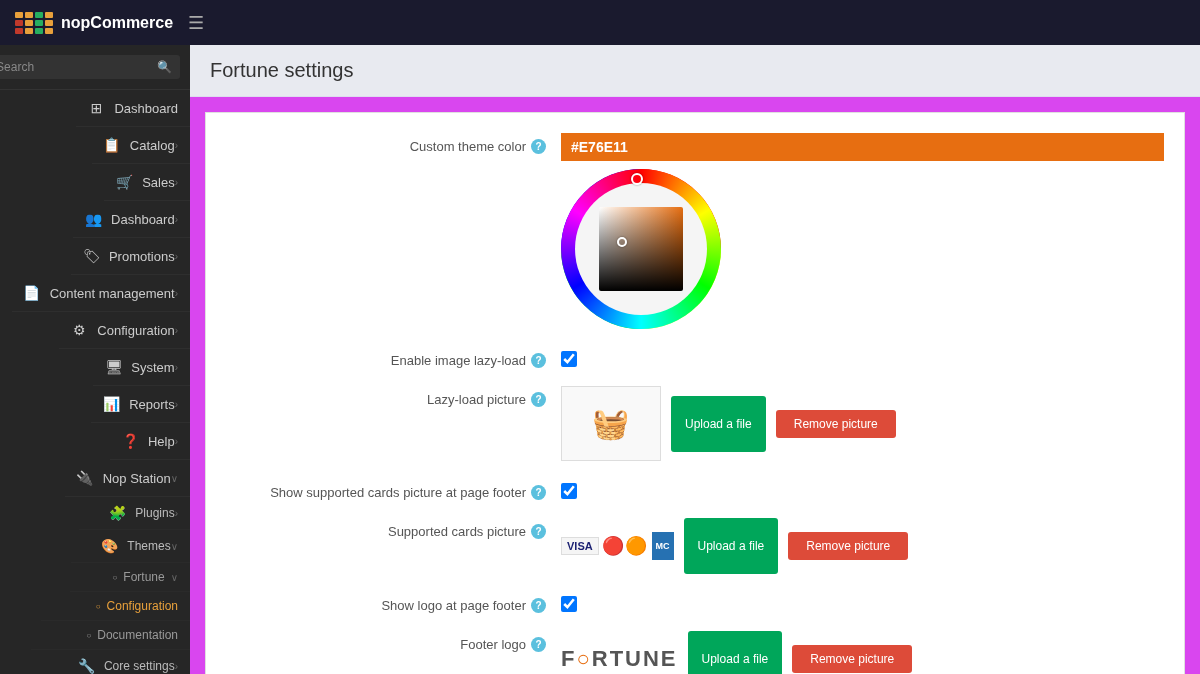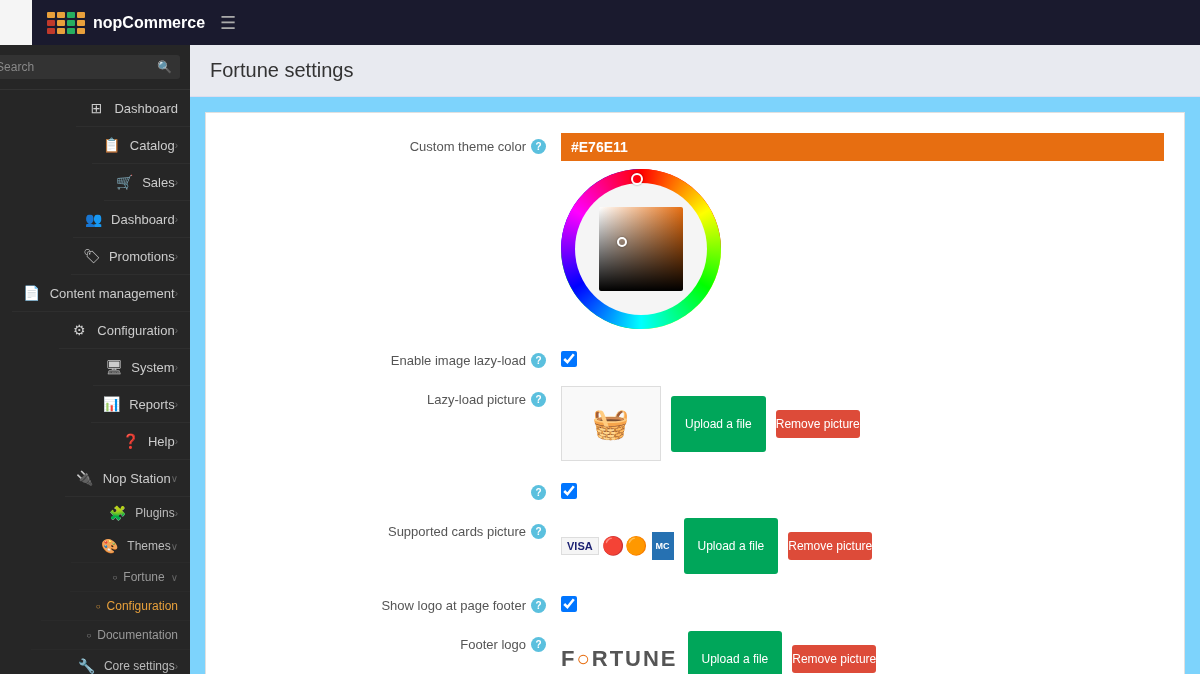--- a/index.html
+++ b/index.html
@@ -7,21 +7,20 @@
 
     
     .topbar {
       background: #1a1a2e;
       height: 45px;
       display: flex;
       align-items: center;
       padding: 0 15px;
       gap: 15px;
       flex-shrink: 0;
-      margin-left: 32px;
     }
     .topbar-logo {
       display: flex;
       align-items: center;
       gap: 8px;
       color: white;
       font-size: 16px;
       font-weight: bold;
     }
     .logo-dots {
@@ -115,21 +114,21 @@
       align-items: center;
       gap: 6px;
     }
     .nav-sub-sub-item.active { color: #e8a03b; }
     .dot-icon { font-size: 8px; }
 
     
     .main {
       flex: 1;
       overflow-y: auto;
-      background: #7dd3fc;
+      background: #d946ef;
     }
     .page-header {
       background: #e8eaf0;
       padding: 14px 20px;
       border-bottom: 1px solid #dde;
     }
     .page-title {
       font-size: 20px;
       color: #333;
       font-weight: 400;
@@ -240,21 +239,21 @@
       border: none;
       padding: 21px 14px;
       border-radius: 3px;
       cursor: pointer;
       font-size: 12px;
     }
     .btn-remove {
       background: #dd4b39;
       color: white;
       border: none;
-      padding: 7px 0;
+      padding: 7px 18px;
       border-radius: 3px;
       cursor: pointer;
       font-size: 12px;
     }
 
     
     .cards-image {
       display: flex;
       gap: 4px;
       align-items: center;
@@ -498,20 +497,21 @@
                 <span class="basket-icon">🧺</span>
               </div>
               <button class="btn-upload">Upload a file</button>
               <button class="btn-remove">Remove picture</button>
             </div>
           </div>
         </div>
 
         <div class="form-row">
           <div class="form-label">
+            <span>Show supported cards picture at page footer</span>
             <div class="help-icon">?</div>
           </div>
           <div class="form-control">
             <input type="checkbox" class="checkbox-input" checked="" style="">
           </div>
         </div>
 
         <div class="form-row">
           <div class="form-label">
             <span>Supported cards picture</span>

